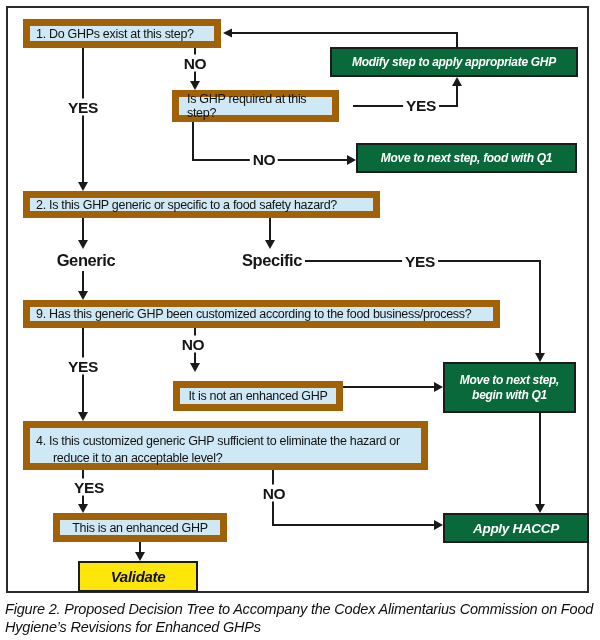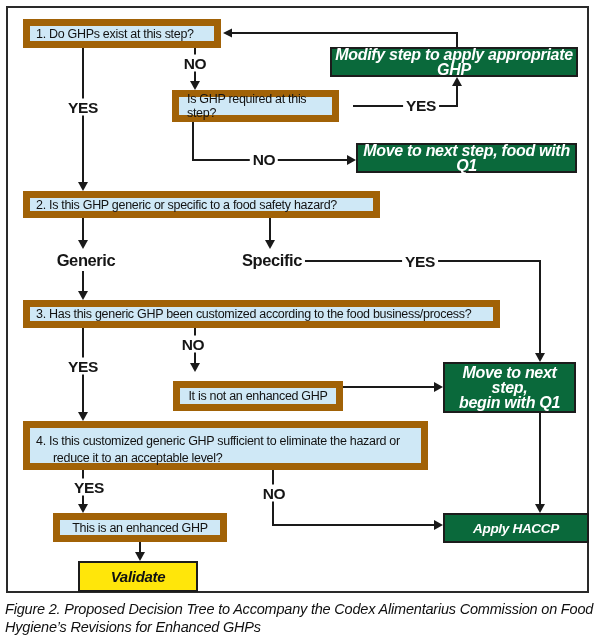--- a/index.html
+++ b/index.html
@@ -9,21 +9,21 @@
   svg.wires{position:absolute;left:0;top:0;width:600px;height:640px;pointer-events:none;}
   svg.wires path{stroke:#1a1a1a;stroke-width:2;fill:none;}
   svg.wires polygon{fill:#1a1a1a;stroke:none;}
   .box{position:absolute;box-sizing:border-box;display:flex;align-items:center;letter-spacing:-0.3px;}
   .blue{background:#cfe8f6;border:7px solid #a16207;color:#121212;font-size:12.5px;font-weight:500;}
   .blue.left{justify-content:flex-start;padding:0 6px;}
   .blue.center{justify-content:center;text-align:center;padding:0 4px;}
   .blue.twolines{align-items:flex-start;padding-top:5px;line-height:16.5px;}
   .blue .hang{display:block;padding-left:0;}
   .blue .hang .l2{display:block;padding-left:17px;}
-  .green{background:#0a693b;border:2px solid #1c1c1c;color:#fff;font-style:italic;font-weight:bold;font-size:16px;justify-content:center;text-align:center;line-height:15px;}
+  .green{background:#0a693b;border:2px solid #1c1c1c;color:#fff;font-style:italic;font-weight:bold;font-size:12px;justify-content:center;text-align:center;line-height:15px;}
   .yellow{background:#ffe60a;border:2px solid #1c1c1c;color:#111;font-style:italic;font-weight:bold;font-size:15px;justify-content:center;}
   .lbl{position:absolute;transform:translate(-50%,-50%);background:#fff;color:#151515;font-weight:bold;font-size:15.5px;letter-spacing:-0.4px;padding:0 3px;white-space:nowrap;line-height:17px;}
   .lbl.big{font-size:16.5px;}
   .caption{position:absolute;left:5px;top:601px;width:592px;font-style:italic;font-size:14.5px;line-height:1.22;color:#101010;letter-spacing:-0.2px;}
 </style>
 </head>
 <body>
 
 <div id="canvas">
 
@@ -94,21 +94,21 @@
 
   <div class="box green" style="left:356px;top:143px;width:221px;height:30px;">
     <span>Move to next step, food with Q1</span>
   </div>
 
   <div class="box blue left" style="left:23px;top:191px;width:357px;height:27px;">
     <span>2. Is this GHP generic or specific to a food safety hazard?</span>
   </div>
 
   <div class="box blue left" style="left:23px;top:300px;width:477px;height:28px;">
-    <span>3. Has this generic GHP been customized according to the food business/process?</span>
+    <span>9. Has this generic GHP been customized according to the food business/process?</span>
   </div>
 
   <div class="box blue center" style="left:173px;top:381px;width:170px;height:30px;">
     <span>It is not an enhanced GHP</span>
   </div>
 
   <div class="box green" style="left:443px;top:362px;width:133px;height:51px;flex-direction:column;">
     <span>Move to next step,</span>
     <span>begin with Q1</span>
   </div>

